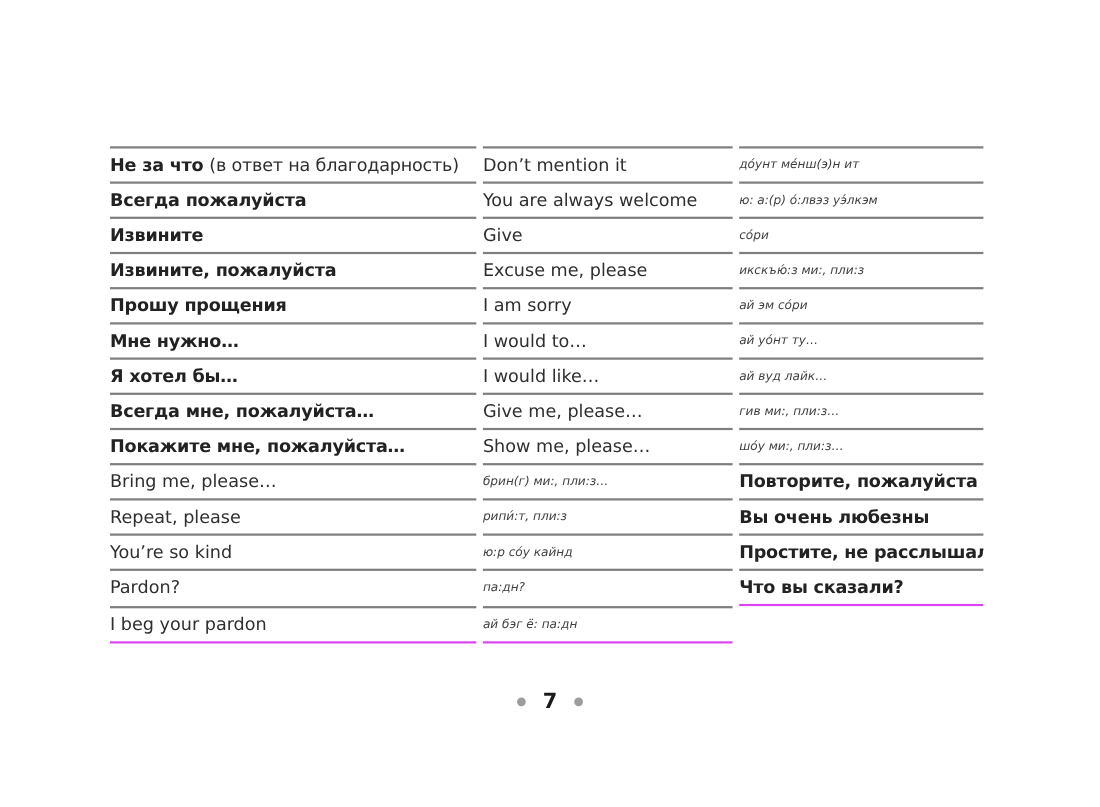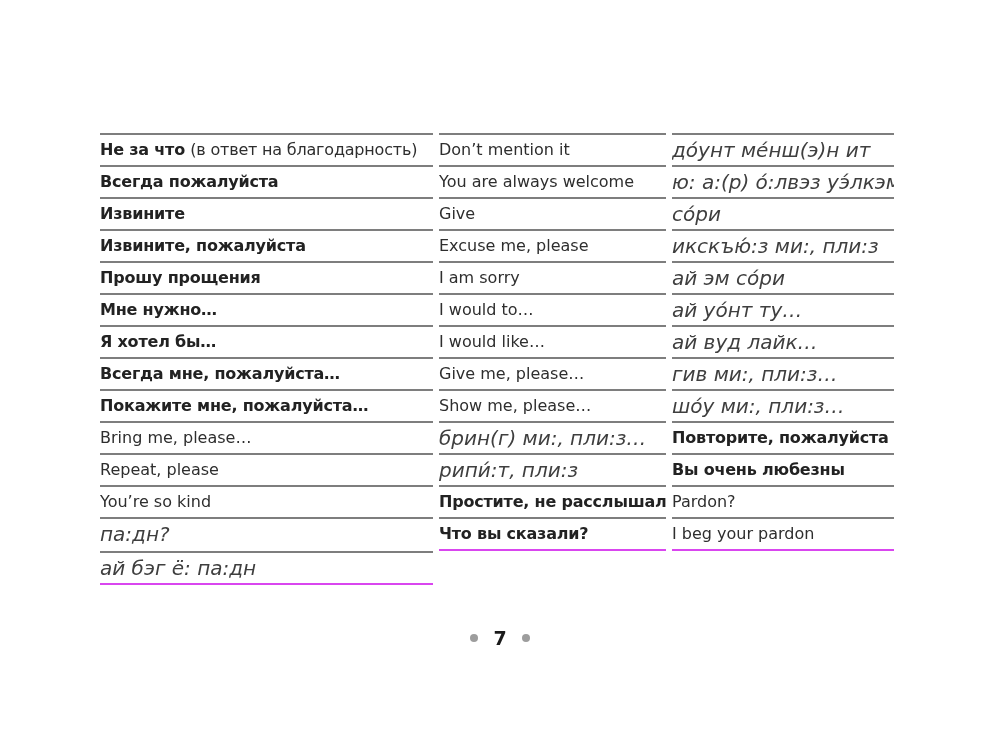--- a/index.html
+++ b/index.html
@@ -45,21 +45,21 @@
     color: #2e2e2e;
   }
   .cell.en {
     font-weight: 400;
     color: #2e2e2e;
   }
   .cell.tr {
     font-style: italic;
     font-weight: 400;
     color: #3f3f3f;
-    font-size: 20px;
+    font-size: 11px;
   }
   .page-footer {
     position: absolute;
     left: 0;
     top: 624px;
     width: 1000px;
     display: flex;
     justify-content: center;
     align-items: center;
     gap: 15px;
@@ -110,20 +110,21 @@
       <div class="cell ru"><span>Покажите мне, пожалуйста…</span></div>
       <div class="cell en">Show me, please…</div>
       <div class="cell tr">шо́у ми:, пли:з…</div>
       <div class="cell en">Bring me, please…</div>
       <div class="cell tr">брин(г) ми:, пли:з…</div>
       <div class="cell ru"><span>Повторите, пожалуйста</span></div>
       <div class="cell en">Repeat, please</div>
       <div class="cell tr">рипи́:т, пли:з</div>
       <div class="cell ru"><span>Вы очень любезны</span></div>
       <div class="cell en">You’re so kind</div>
+      <div class="cell tr">ю:р со́у кайнд</div>
       <div class="cell ru"><span>Простите, не расслышал?</span></div>
       <div class="cell en">Pardon?</div>
       <div class="cell tr">па:дн?</div>
       <div class="cell ru last"><span>Что вы сказали?</span></div>
       <div class="cell en last">I beg your pardon</div>
       <div class="cell tr last">ай бэг ё: па:дн</div>
     </div>
 
   <div class="page-footer">
     <span class="footer-dot"></span>

